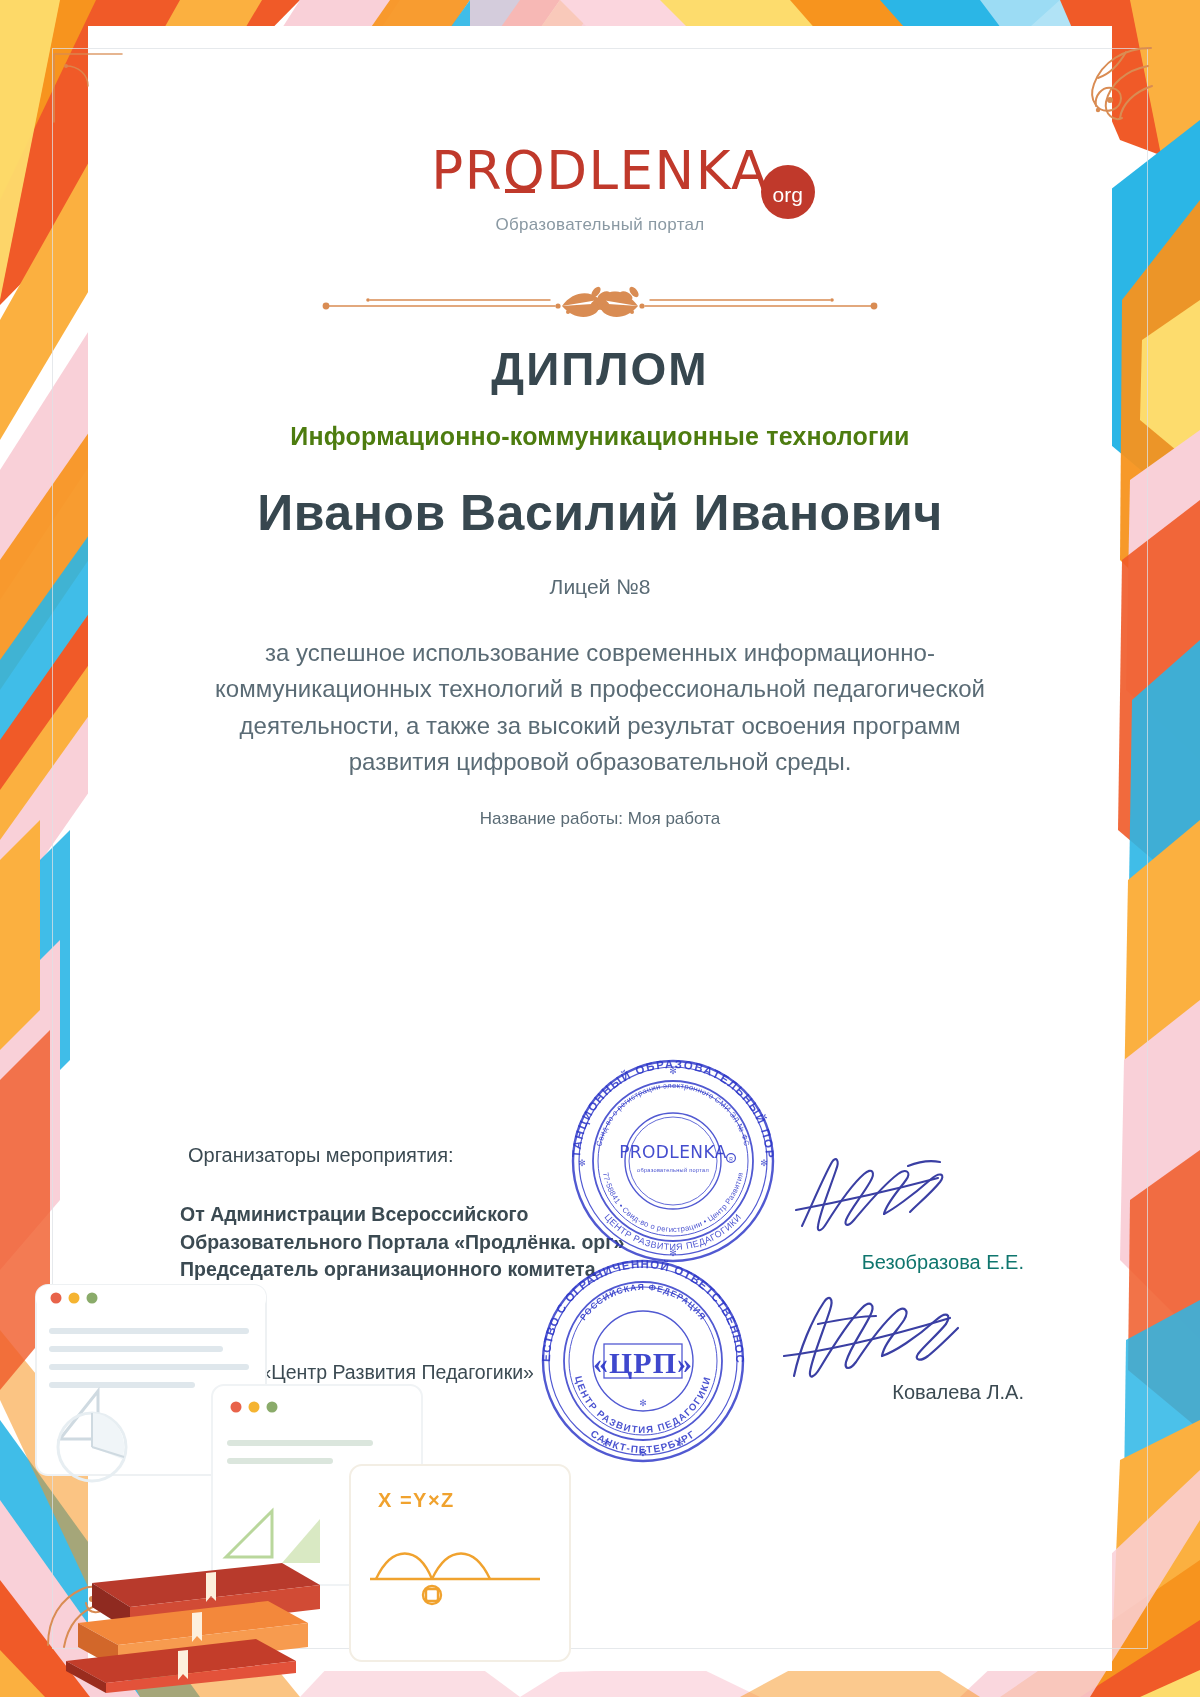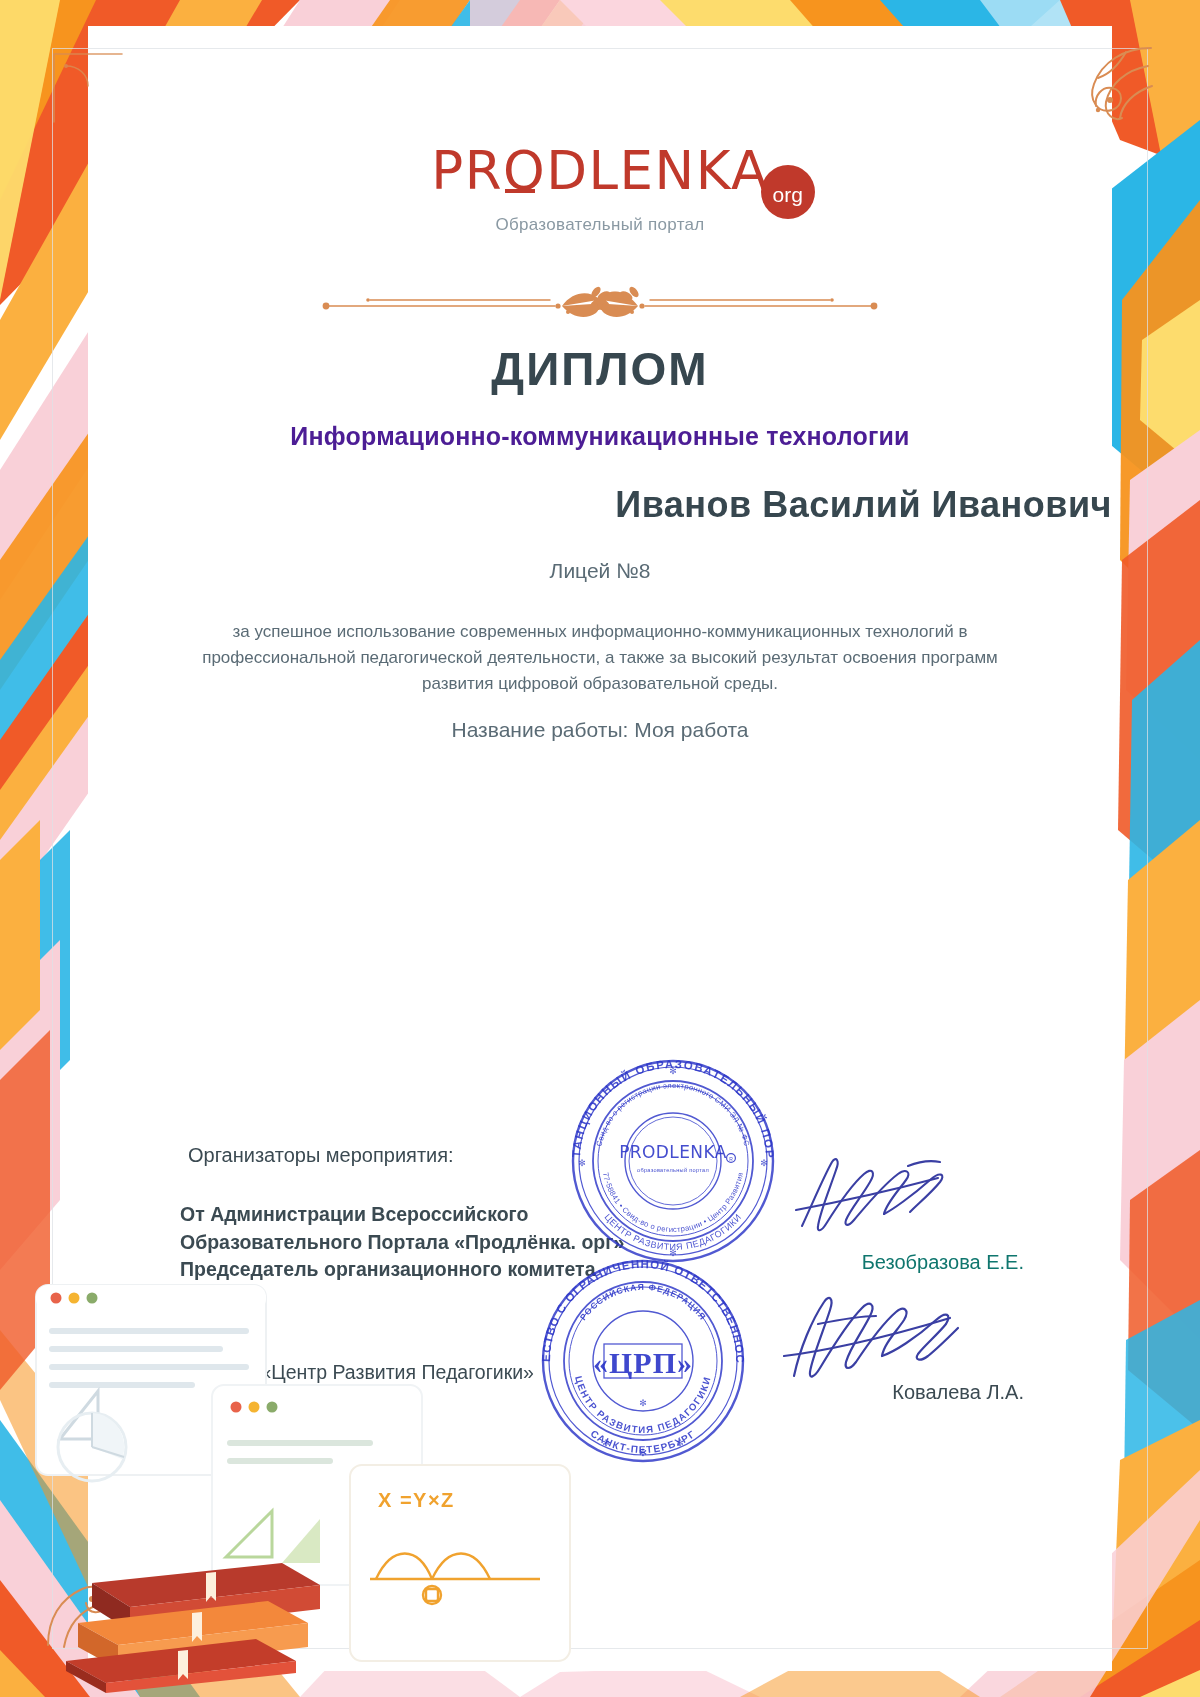--- a/index.html
+++ b/index.html
@@ -101,52 +101,51 @@
     margin-top: 16px;
     font-size: 46px;
     font-weight: bold;
     letter-spacing: 2px;
     color: #37474f;
   }
   .title-category {
     margin-top: 26px;
     font-size: 25px;
     font-weight: bold;
-    color: #4c1d95;
+    color: #4d7c0f;
     letter-spacing: 0.2px;
   }
   .awarded-line {
     margin-top: 33px;
     font-size: 20px;
     color: #5a6b75;
   }
   .recipient-name {
     margin-top: 33px;
-    font-size: 36px;
+    font-size: 50px;
     font-weight: bold;
     color: #37474f;
     letter-spacing: 0.5px;
-    text-align: right;
   }
   .school-line {
     margin-top: 33px;
     font-size: 21px;
     color: #5a6b75;
   }
   .body-para {
     margin: 36px auto 0;
     width: 800px;
-    font-size: 17px;
+    font-size: 24px;
     line-height: 1.52;
     color: #5a6b75;
     text-align: center;
   }
   .work-title {
-    margin-top: 22px;
-    font-size: 21px;
+    margin-top: 28px;
+    font-size: 17px;
     color: #5a6b75;
   }
   .body-para2 {
     margin: 34px auto 0;
     width: 800px;
     font-size: 19.5px;
     line-height: 1.52;
     color: #5a6b75;
   }
   .date-line {

